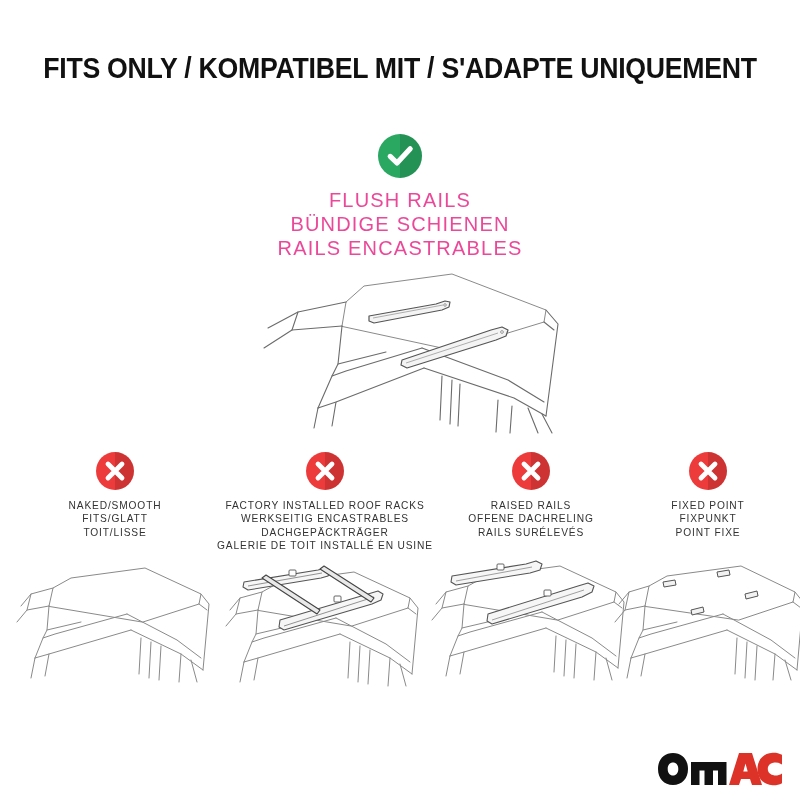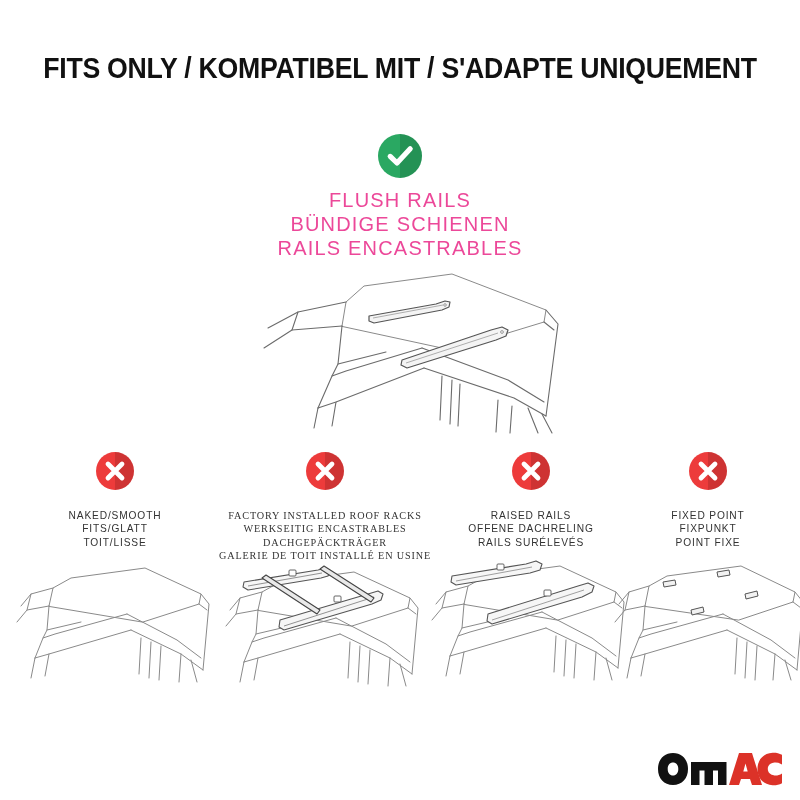--- a/index.html
+++ b/index.html
@@ -85,35 +85,35 @@
     width: 800px;
     height: 240px;
   }
   .col {
     position: absolute;
     top: 0;
     text-align: center;
   }
   .col .badge { width: 38px; height: 38px; }
   .col-text {
-    margin-top: 19px;
+    margin-top: 9px;
     font-size: 10.2px;
     line-height: 13.3px;
     letter-spacing: 0.85px;
     color: #333333;
     white-space: nowrap;
   }
   .col-art {
     position: absolute;
     left: 50%;
     transform: translateX(-50%);
   }
 
   .c1 { left: 25px;  width: 180px; }
-  .c2 { left: 209px; width: 232px; font-family: Liberation Serif, serif; }
+  .c2 { left: 209px; width: 232px; }
   .c3 { left: 443px; width: 176px; }
   .c4 { left: 623px; width: 170px; }
 
   
   .logo {
     position: absolute;
     left: 657px;
     top: 752px;
     width: 126px;
     height: 34px;

